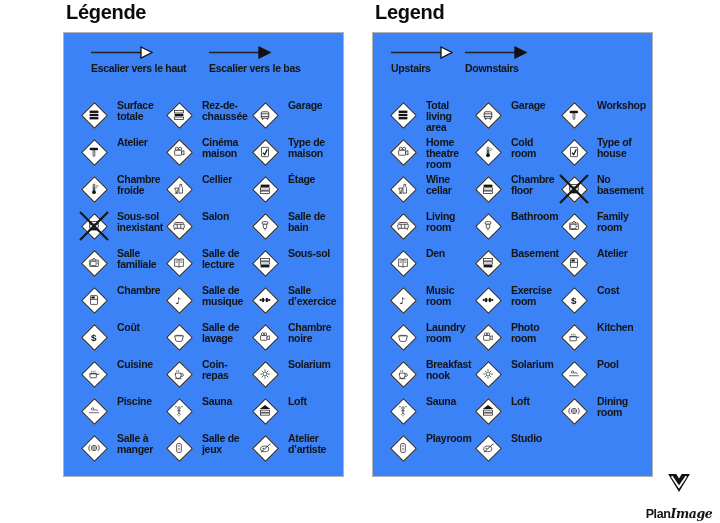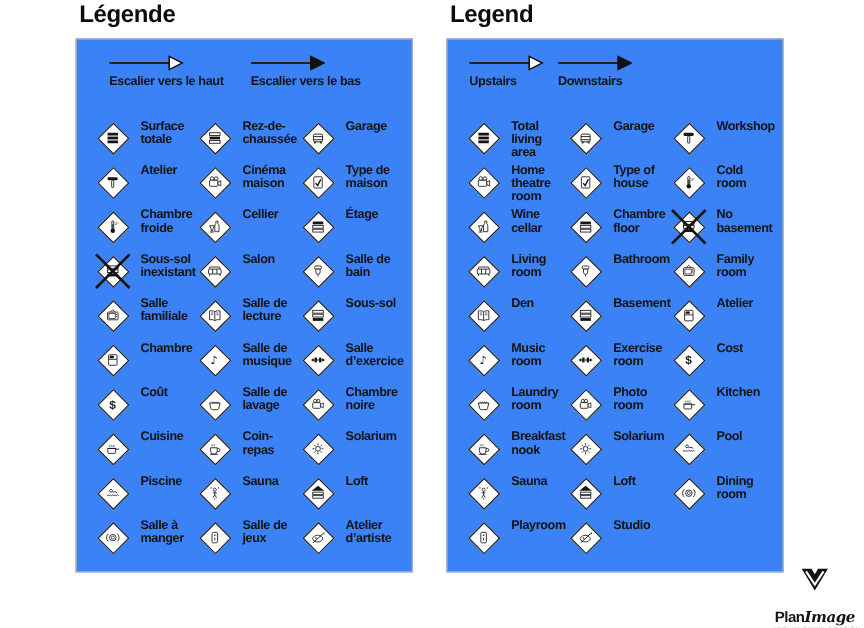--- a/index.html
+++ b/index.html
@@ -489,41 +489,41 @@
                 <span class="diamond"></span>
                 <svg class="glyph" viewBox="0 0 24 24">
                   <circle cx="8" cy="6.5" r="2.6" fill="none" stroke="#141414" stroke-width="1.2"></circle>
                   <circle cx="14" cy="6.5" r="2.6" fill="none" stroke="#141414" stroke-width="1.2"></circle>
                   <rect x="4.5" y="9" width="12" height="8.5" rx="1" fill="#fff" stroke="#141414" stroke-width="1.2"></rect>
                   <polygon points="16.5,11.5 20.5,9.5 20.5,17 16.5,15" fill="#fff" stroke="#141414" stroke-width="1.2"></polygon>
                 </svg>
               </span>
               <span class="label">Home theatre room</span>
             </div>
-            <div class="cell c3">
-              <span class="iconbox">
-                <span class="diamond"></span>
-                <svg class="glyph" viewBox="0 0 24 24">
-                  <rect x="6" y="4" width="12" height="16" rx="1" fill="#fff" stroke="#141414" stroke-width="1.2"></rect>
-                  <polyline points="8.5,13 11.5,16.5 16,7.5" fill="none" stroke="#141414" stroke-width="2"></polyline>
-                </svg>
-              </span>
-              <span class="label">Type of house</span>
-            </div>
             <div class="cell c1">
               <span class="iconbox">
                 <span class="diamond"></span>
                 <svg class="glyph" viewBox="0 0 24 24">
                   <rect x="10.6" y="3.5" width="2.8" height="12" rx="1.4" fill="#fff" stroke="#141414" stroke-width="1.2"></rect>
                   <line x1="12" y1="8" x2="12" y2="14.5" stroke="#141414" stroke-width="1.4"></line>
                   <circle cx="12" cy="17.5" r="3.2" fill="#141414"></circle>
                   <text x="15" y="9.5" font-size="5.5" fill="#141414">2°</text>
                 </svg>
               </span>
               <span class="label">Cold room</span>
+            </div>
+            <div class="cell c3">
+              <span class="iconbox">
+                <span class="diamond"></span>
+                <svg class="glyph" viewBox="0 0 24 24">
+                  <rect x="6" y="4" width="12" height="16" rx="1" fill="#fff" stroke="#141414" stroke-width="1.2"></rect>
+                  <polyline points="8.5,13 11.5,16.5 16,7.5" fill="none" stroke="#141414" stroke-width="2"></polyline>
+                </svg>
+              </span>
+              <span class="label">Type of house</span>
             </div>
             <div class="cell c2">
               <span class="iconbox">
                 <span class="diamond"></span>
                 <svg class="glyph" viewBox="0 0 24 24">
                   <path d="M13.5 4 h3 v3.5 c1.2 1 1.5 2 1.5 3.5 V19 h-6 v-8 c0 -1.5 0.3 -2.5 1.5 -3.5 Z" fill="#fff" stroke="#141414" stroke-width="1.2"></path>
                   <path d="M4.5 10.5 h7 l-2.3 4.2 v3.3 h-2.4 v-3.3 Z" fill="#fff" stroke="#141414" stroke-width="1.2"></path>
                   <line x1="5" y1="19.5" x2="10.5" y2="19.5" stroke="#141414" stroke-width="1.2"></line>
                 </svg>
               </span>

